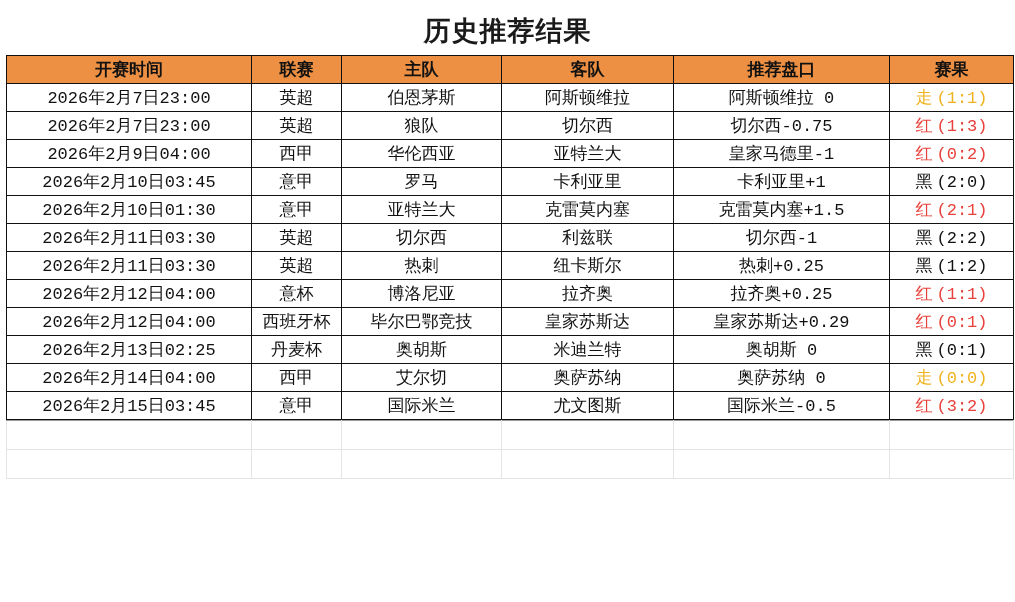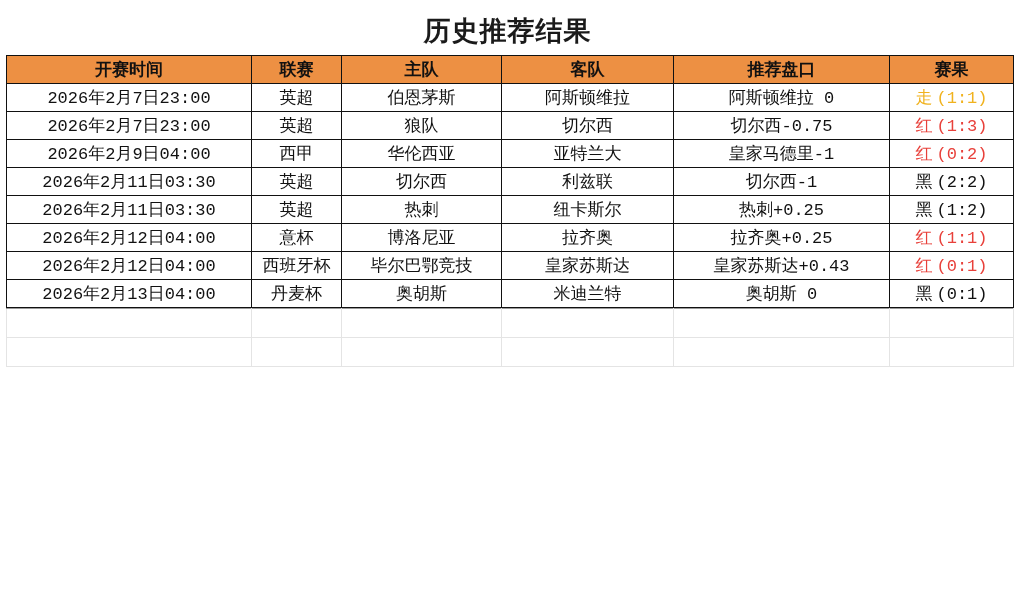--- a/index.html
+++ b/index.html
@@ -131,20 +131,36 @@
         </tr>
         <tr>
           <td>2026年2月9日04:00</td>
           <td>西甲</td>
           <td>华伦西亚</td>
           <td>亚特兰大</td>
           <td>皇家马德里-1</td>
           <td><span class="res-red">红</span><span class="res-red res-score">(0:2)</span></td>
         </tr>
         <tr>
+          <td>2026年2月10日03:45</td>
+          <td>意甲</td>
+          <td>罗马</td>
+          <td>卡利亚里</td>
+          <td>卡利亚里+1</td>
+          <td><span class="res-black">黑</span><span class="res-black res-score">(2:0)</span></td>
+        </tr>
+        <tr>
+          <td>2026年2月10日01:30</td>
+          <td>意甲</td>
+          <td>亚特兰大</td>
+          <td>克雷莫内塞</td>
+          <td>克雷莫内塞+1.5</td>
+          <td><span class="res-red">红</span><span class="res-red res-score">(2:1)</span></td>
+        </tr>
+        <tr>
           <td>2026年2月11日03:30</td>
           <td>英超</td>
           <td>切尔西</td>
           <td>利兹联</td>
           <td>切尔西-1</td>
           <td><span class="res-black">黑</span><span class="res-black res-score">(2:2)</span></td>
         </tr>
         <tr>
           <td>2026年2月11日03:30</td>
           <td>英超</td>
@@ -159,30 +175,46 @@
           <td>博洛尼亚</td>
           <td>拉齐奥</td>
           <td>拉齐奥+0.25</td>
           <td><span class="res-red">红</span><span class="res-red res-score">(1:1)</span></td>
         </tr>
         <tr>
           <td>2026年2月12日04:00</td>
           <td>西班牙杯</td>
           <td>毕尔巴鄂竞技</td>
           <td>皇家苏斯达</td>
-          <td>皇家苏斯达+0.43</td>
+          <td>皇家苏斯达+0.29</td>
           <td><span class="res-red">红</span><span class="res-red res-score">(0:1)</span></td>
         </tr>
         <tr>
-          <td>2026年2月13日04:00</td>
+          <td>2026年2月13日02:25</td>
           <td>丹麦杯</td>
           <td>奥胡斯</td>
           <td>米迪兰特</td>
           <td>奥胡斯 0</td>
           <td><span class="res-black">黑</span><span class="res-black res-score">(0:1)</span></td>
+        </tr>
+        <tr>
+          <td>2026年2月14日04:00</td>
+          <td>西甲</td>
+          <td>艾尔切</td>
+          <td>奥萨苏纳</td>
+          <td>奥萨苏纳 0</td>
+          <td><span class="res-yellow">走</span><span class="res-yellow res-score">(0:0)</span></td>
+        </tr>
+        <tr>
+          <td>2026年2月15日03:45</td>
+          <td>意甲</td>
+          <td>国际米兰</td>
+          <td>尤文图斯</td>
+          <td>国际米兰-0.5</td>
+          <td><span class="res-red">红</span><span class="res-red res-score">(3:2)</span></td>
         </tr>
       </tbody>
   </table>
 
   <table class="tail">
     <colgroup>
       <col class="c0">
         <col class="c1">
         <col class="c2">
         <col class="c3">

